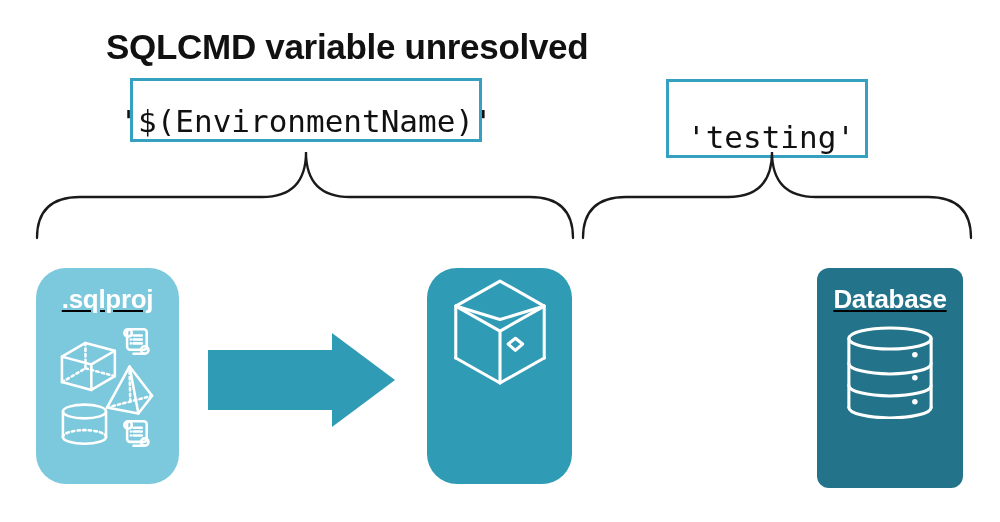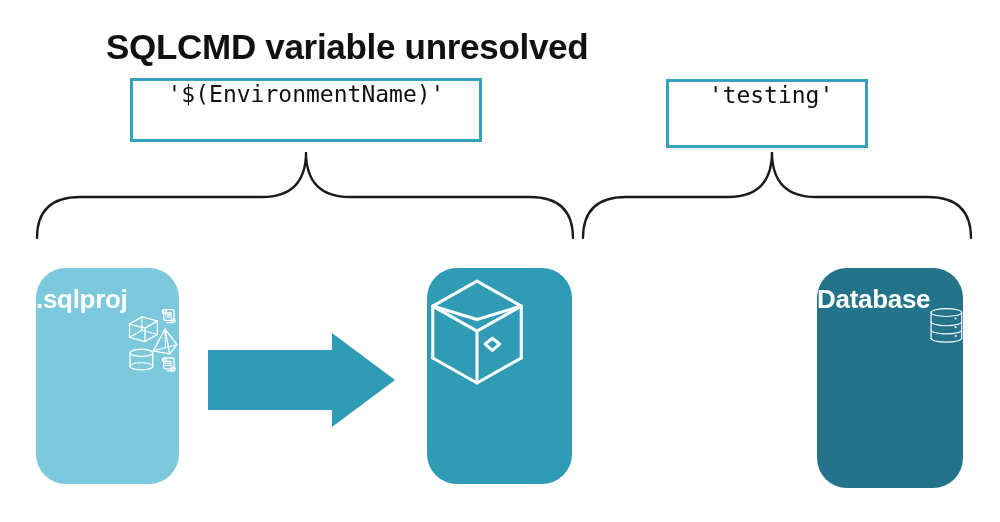--- a/index.html
+++ b/index.html
@@ -28,38 +28,38 @@
     color:var(--text);
     letter-spacing:-0.3px;
     white-space:nowrap;
   }
   .heading.left{left:106px;top:27px;width:400px;}
   .heading.right{left:567px;top:27px;width:400px;}
   .valuebox{
     position:absolute;
     background:#ffffff;
     border:3px solid var(--value-border);
-    display:flex;align-items:flex-start;justify-content:center;
+    display:flex;align-items:flex-end;justify-content:center;
     font-family:"DejaVu Sans Mono","Liberation Mono",monospace;
-    font-size:23px;
+    font-size:31px;
     color:var(--text);
     white-space:nowrap;
   }
   .valuebox.left{left:130px;top:78px;width:352px;height:64px;}
-  .valuebox.right{left:666px;top:79px;width:202px;height:69px;padding-left:8px;}
+  .valuebox.right{left:666px;top:79px;width:202px;height:79px;padding-left:8px;}
   .braces{position:absolute;left:0;top:141px;width:1000px;height:104px;}
   .braces path{fill:none;stroke:var(--line);stroke-width:2.3;stroke-linecap:round;}
   .node{
     position:absolute;
     border-radius:30px;
-    display:flex;flex-direction:row;align-items:flex-start;
+    display:flex;flex-direction:column;align-items:center;text-decoration:underline;
   }
   .node.sqlproj{left:36px;top:268px;width:143px;height:216px;background:var(--node-light);}
   .node.dacpac{left:427px;top:268px;width:145px;height:216px;background:var(--node-mid);}
-  .node.database{left:817px;top:268px;width:146px;height:220px;background:var(--node-dark);}
+  .node.database{left:817px;top:268px;width:146px;height:220px;background:var(--node-dark);border-radius:12px;}
   .node-label{
     margin-top:16px;
     font-size:26px;
     font-weight:700;
     color:var(--label-text);
     letter-spacing:-0.3px;
     white-space:nowrap;
   }
   .node-icon{margin-top:10px;}
   .node-icon .st{fill:none;stroke:#ffffff;stroke-width:2.6;stroke-linecap:round;stroke-linejoin:round;}

